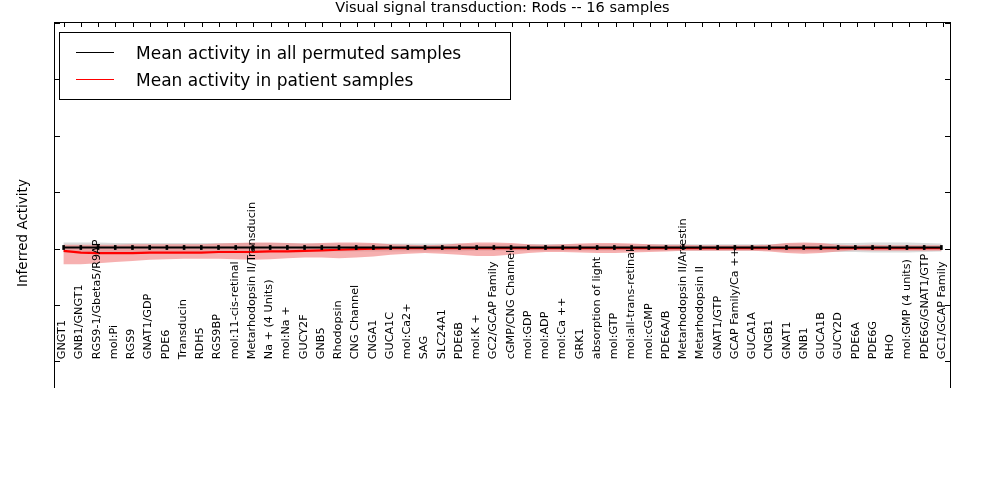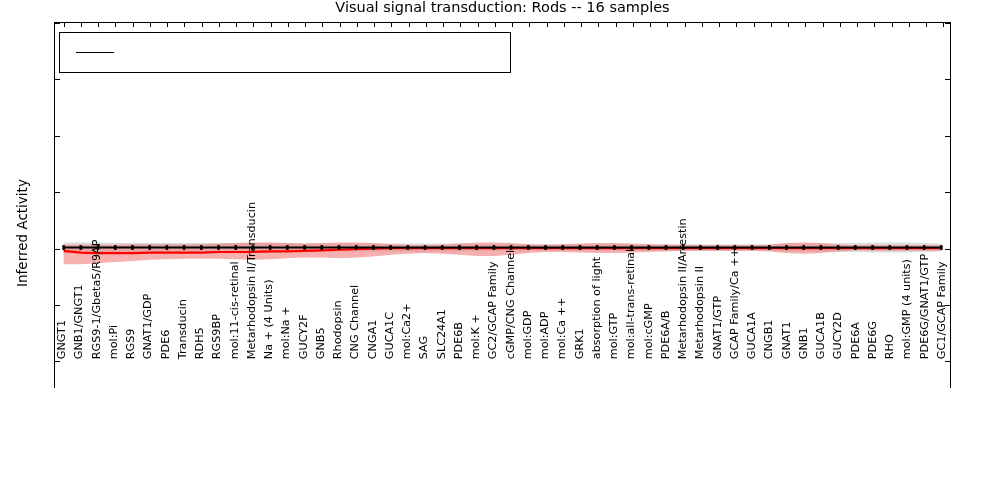--- a/index.html
+++ b/index.html
@@ -321,20 +321,25 @@
           <div class="ytick-mark" style="left: 0px; top: 56.375px; width: 5px; position: absolute; border-top: 1.1px solid rgb(0, 0, 0);"></div>
           <div class="ytick-mark" style="left: auto; top: 56.375px; width: 5px; position: absolute; border-top: 1.1px solid rgb(0, 0, 0); right: 0px;"></div>
           <div class="ytick-mark" style="left: 0px; top: 0px; width: 5px; position: absolute; border-top: 1.1px solid rgb(0, 0, 0);"></div>
           <div class="ytick-mark" style="left: auto; top: 0px; width: 5px; position: absolute; border-top: 1.1px solid rgb(0, 0, 0); right: 0px;"></div>
         </div>
     </div>
 
     <div id="legend">
       <div class="legend-row">
         <div class="legend-swatch" style="border-top:1.6px solid #000000;"></div>
+        <div class="legend-text">Mean activity in all permuted samples</div>
+      </div>
+      <div class="legend-row">
+        <div class="legend-swatch" style="border-top:1.6px solid #ff0000;"></div>
+        <div class="legend-text">Mean activity in patient samples</div>
       </div>
     </div>
   </div>
 
   <div id="xtick-labels">
       <div class="xtick-label" style="left: 67.225px;">GNGT1</div>
       <div class="xtick-label" style="left: 84.475px;">GNB1/GNGT1</div>
       <div class="xtick-label" style="left: 101.725px;">RGS9-1/Gbeta5/R9AP</div>
       <div class="xtick-label" style="left: 118.975px;">mol:Pi</div>
       <div class="xtick-label" style="left: 136.225px;">RGS9</div>

